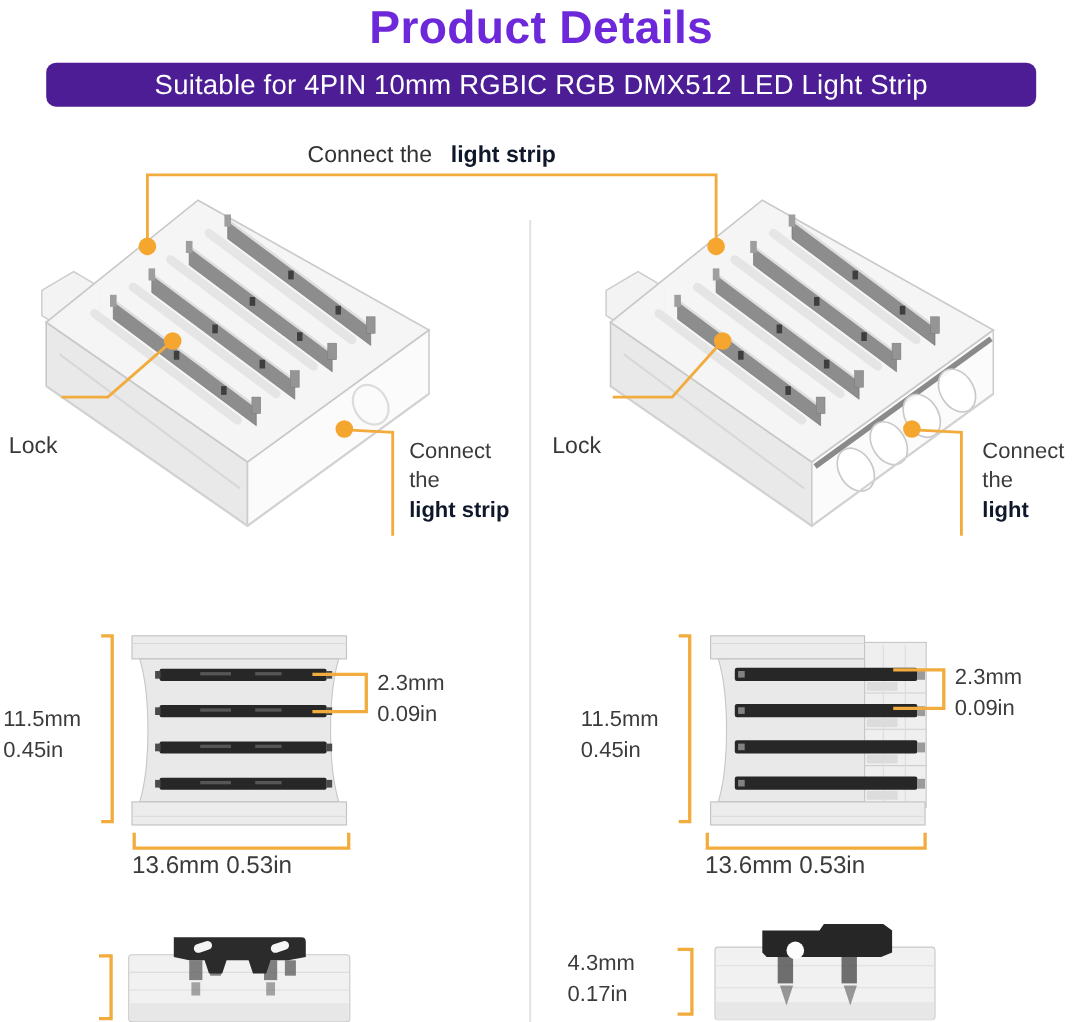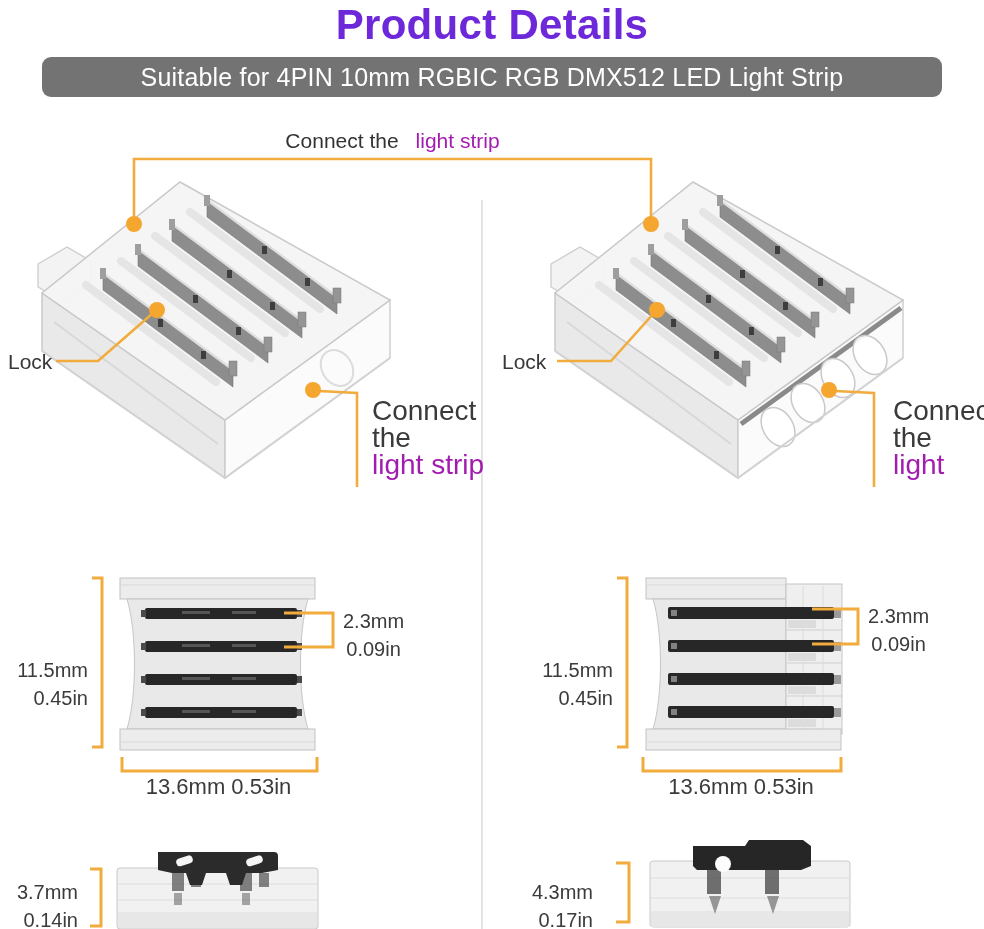--- a/index.html
+++ b/index.html
@@ -6,34 +6,34 @@
   .canvas{
     position:relative;width:984px;height:929px;background:#ffffff;overflow:hidden;
     font-family:"Liberation Sans","DejaVu Sans",sans-serif;color:#333;
   }
   .abs{position:absolute;}
   .title{
     top:0;left:0;width:984px;text-align:center;
     font-size:42px;font-weight:800;color:#6d28d9;line-height:50px;letter-spacing:.3px;
   }
   .banner{
-    left:42px;top:57px;width:900px;height:40px;background:#737373;border-radius:9px;
+    left:42px;top:57px;width:900px;height:40px;background:#4c1d95;border-radius:9px;
     display:flex;align-items:center;justify-content:center;
     color:#ffffff;font-size:25px;letter-spacing:.2px;
   }
   .overlay{left:0;top:0;pointer-events:none;}
   .divider{left:481px;top:200px;width:2px;height:729px;background:#e4e4e4;}
-  .lbl{font-size:21px;color:#383838;white-space:nowrap;}
+  .lbl{font-size:21px;color:#383838;white-space:nowrap;margin-top:44px;}
   .top-note{left:134px;top:129px;width:517px;text-align:center;font-size:21px;color:#333;}
   .top-note .reg{margin-right:17px;}
-  .top-note .b,.note .b{font-weight:400;color:#a21caf;}
-  .note{font-size:28px;line-height:27px;color:#3a3a3a;}
-  .dim{font-size:20px;line-height:28px;color:#3b3b3b;white-space:nowrap;text-align:center;}
-  .dim.rt{text-align:right;margin-top:16px;}
-  .wdim{font-size:22px;color:#3b3b3b;text-align:center;white-space:nowrap;}
+  .top-note .b,.note .b{font-weight:700;color:#0f172a;}
+  .note{font-size:20px;line-height:27px;color:#3a3a3a;}
+  .dim{font-size:20px;line-height:28px;color:#3b3b3b;white-space:nowrap;}
+  .dim.rt{}
+  .wdim{font-size:22px;color:#3b3b3b;white-space:nowrap;}
   svg{display:block;}
 </style>
 </head>
 <body>
 
 <div class="canvas">
 
   <div class="abs title">Product Details</div>
 
   <div class="abs banner">
@@ -316,24 +316,20 @@
 
   <div class="abs dim rt" style="left:3px;top:640px;width:85px;">
     <div>11.5mm</div>
     <div>0.45in</div>
   </div>
   <div class="abs dim" style="left:343px;top:607px;">
     <div>2.3mm</div>
     <div>0.09in</div>
   </div>
   <div class="abs wdim" style="left:120px;top:774px;width:197px;">13.6mm 0.53in</div>
-  <div class="abs dim rt" style="left:2px;top:862px;width:76px;">
-    <div>3.7mm</div>
-    <div>0.14in</div>
-  </div>
 
   <div class="abs dim rt" style="left:528px;top:640px;width:85px;">
     <div>11.5mm</div>
     <div>0.45in</div>
   </div>
   <div class="abs dim" style="left:868px;top:602px;">
     <div>2.3mm</div>
     <div>0.09in</div>
   </div>
   <div class="abs wdim" style="left:641px;top:774px;width:200px;">13.6mm 0.53in</div>

